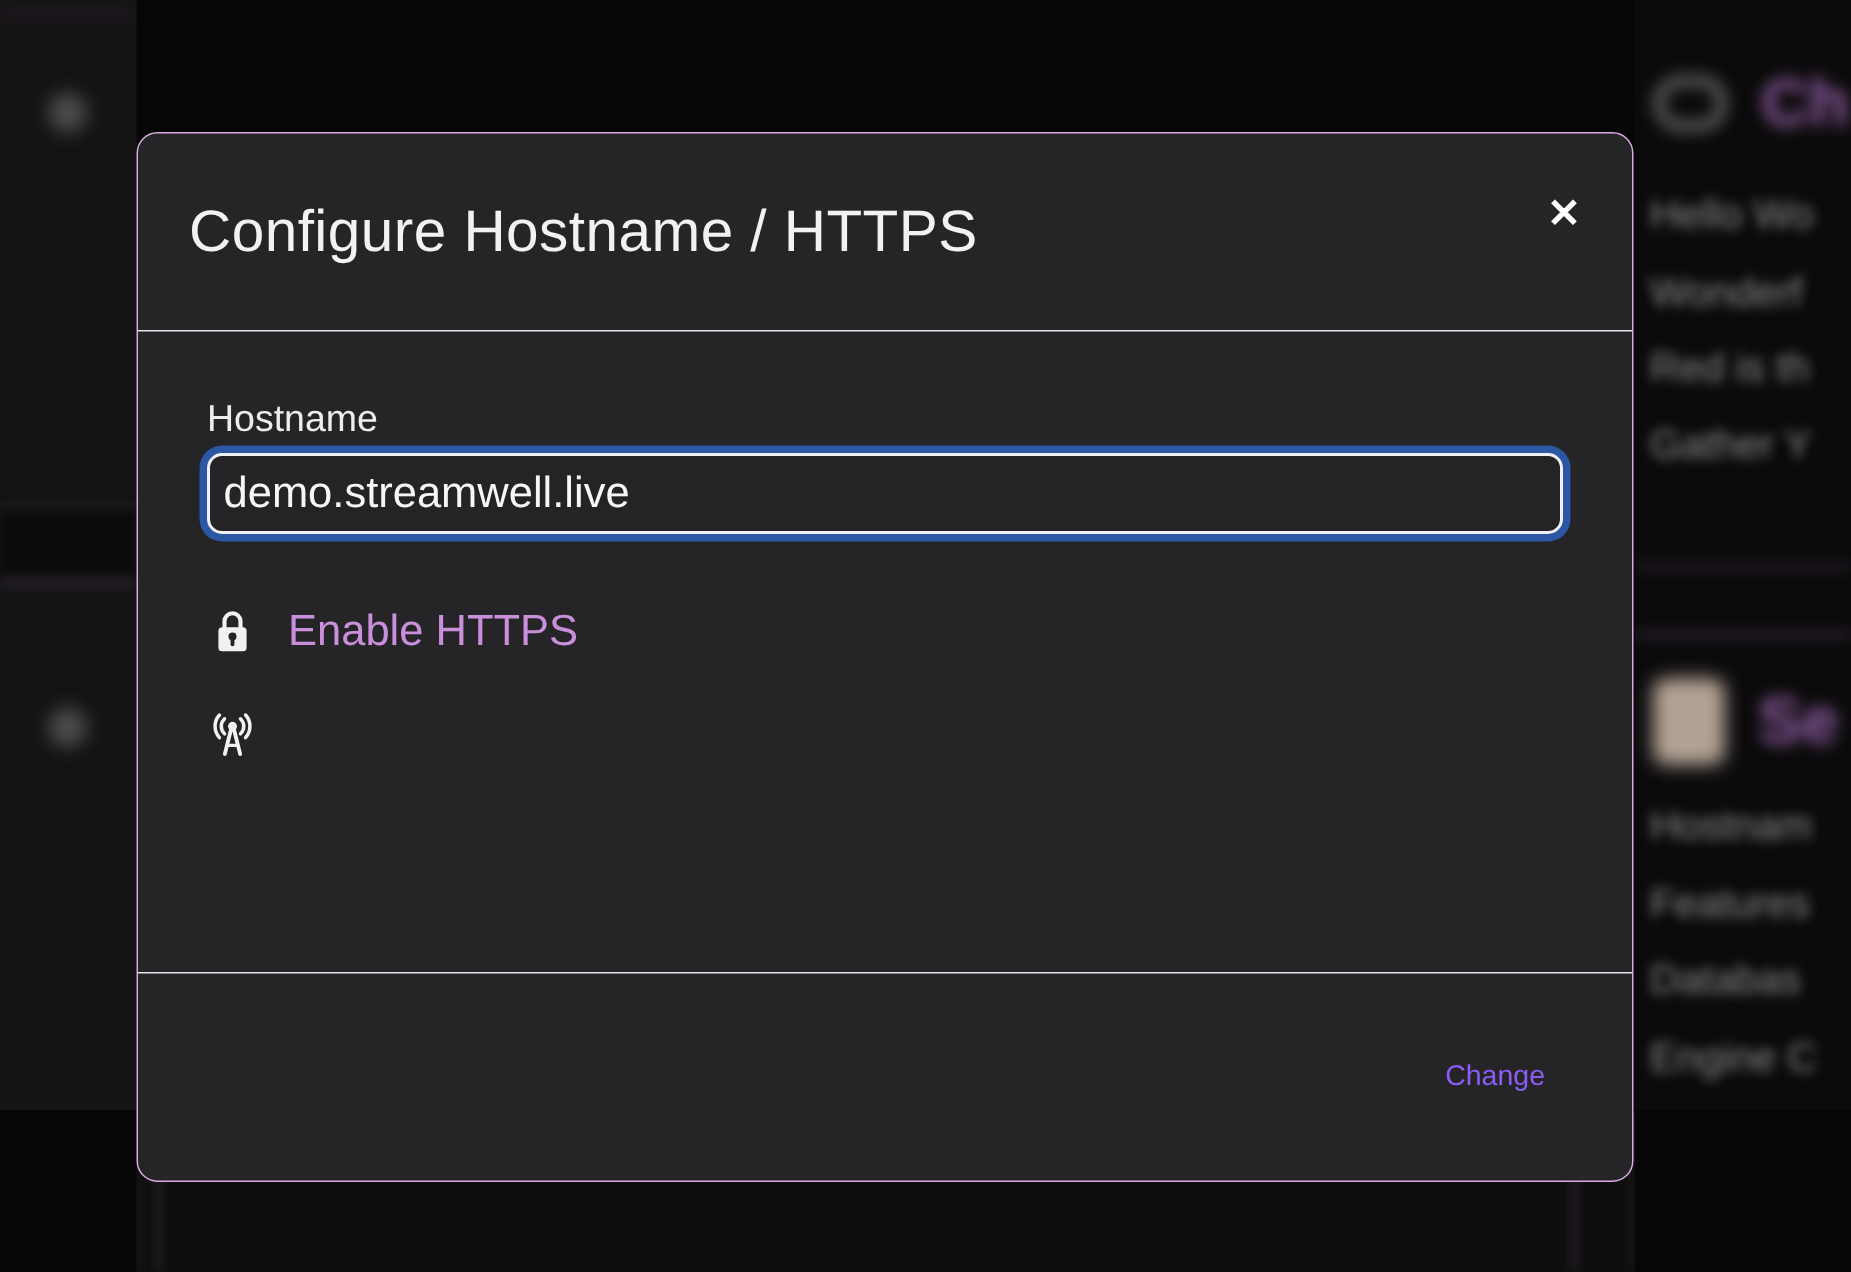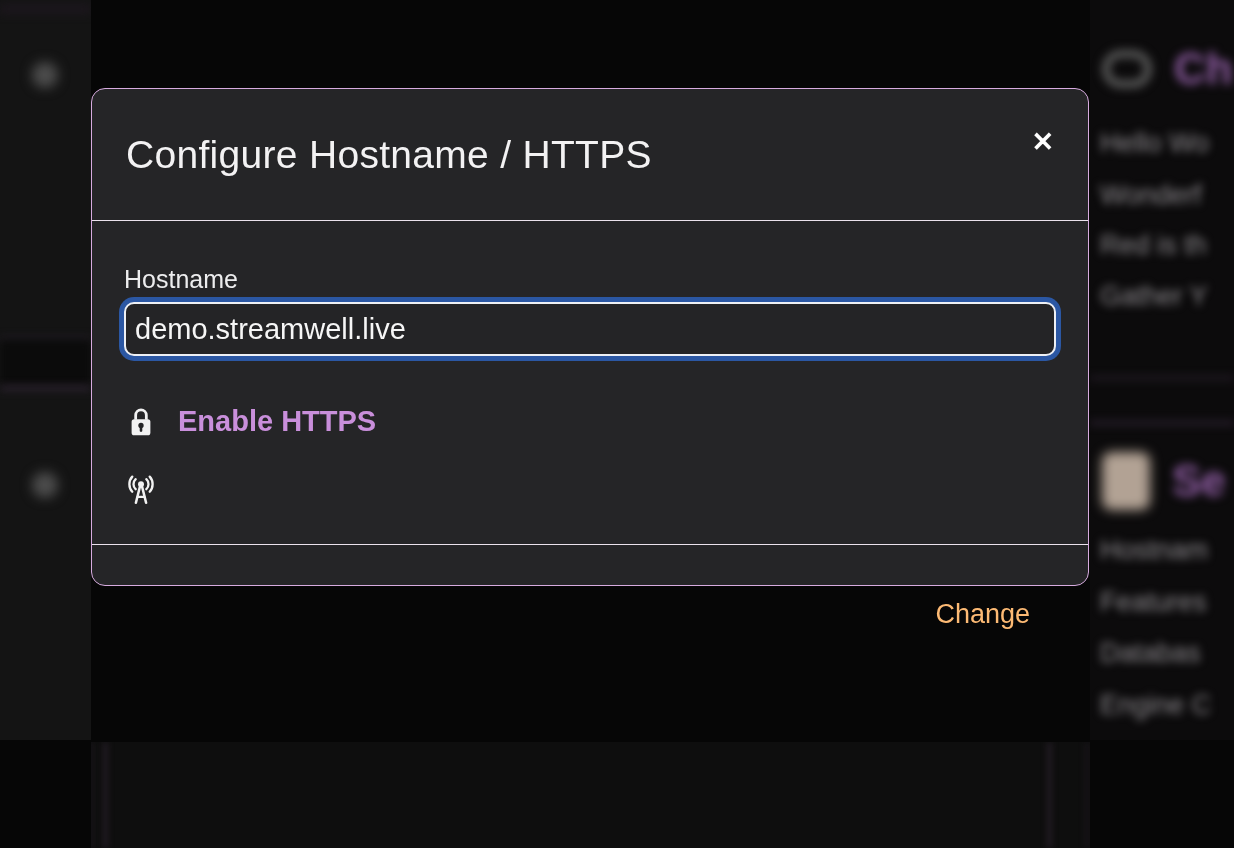--- a/index.html
+++ b/index.html
@@ -27,63 +27,63 @@
                     filter:blur(5px); white-space:nowrap; }
   .disc-icon { width:50px; height:38px; border:8px solid #565656; border-radius:19px;
                filter:blur(5px); flex:none; }
   .db-icon { width:48px; height:58px; background:#b2a294; border-radius:9px;
              filter:blur(6px); flex:none; }
   .bgline { position:absolute; left:10px; font-size:27px; color:#8d8a8e;
             filter:blur(4px); white-space:nowrap; }
 
   
   .modal {
-    position:absolute; left:91px; top:88px; width:998px; height:498px;
+    position:absolute; left:91px; top:88px; width:998px; height:700px;
     background:#252527;
     border:1.5px solid #d7abdf;
     border-radius:14px;
     display:flex; flex-direction:column;
     z-index:10;
   }
   .modal-header {
     height:132px; flex:none; position:relative;
     display:flex; align-items:center; padding:0 34px;
     border-bottom:1.5px solid #ebe2ed;
   }
   .modal-title { font-size:39px; font-weight:400; color:#f3f2f3; letter-spacing:0.3px; }
   .close-btn {
     position:absolute; right:34px; top:40px;
     background:none; border:none; color:#ffffff;
     font-size:27px; font-weight:600; line-height:1; cursor:pointer;
     font-family:"Liberation Sans", sans-serif;
   }
-  .modal-body { flex:1; padding:0 32px; border-bottom:1.5px solid #ebe2ed; }
+  .modal-body { flex:1; padding:0 46px; border-bottom:1.5px solid #ebe2ed; }
   .field-label { margin-top:44px; font-size:25px; color:#ededee; }
   .hostname-input {
     display:block; margin-top:8px; width:100%; height:54px;
     background:#242426;
     border:2px solid #eef0f4; border-radius:10px;
     box-shadow:0 0 0 5px #2b57a3;
     color:#f6f6f6; font-size:29px; padding:0 9px;
     font-family:"Liberation Sans", sans-serif;
     outline:none;
   }
   .links { margin-top:48px; }
-  .link-row { display:flex; align-items:flex-end; gap:20px; height:34px;
-              margin-bottom:36px; cursor:pointer;font-weight:bold; }
+  .link-row { display:flex; align-items:center; gap:20px; height:34px;
+              margin-bottom:36px; cursor:pointer; }
   .link-icon { width:34px; display:flex; justify-content:center; flex:none; }
   .link-label { font-size:29px; color:#c98fdb; white-space:nowrap; }
   .modal-footer {
     height:138px; flex:none;
     display:flex; align-items:center; justify-content:flex-end;
     padding-right:58px;
   }
   .change-btn {
     background:none; border:none; cursor:pointer;
-    color:#fdba74; font-size:27px; font-weight:400;
+    color:#8b5cf6; font-size:19px; font-weight:400;
     font-family:"Liberation Sans", sans-serif;
   }
 </style>
 </head>
 <body>
 
 <div class="bg-panel bg-left">
   <div class="blur-band" style="top:4px; height:10px; background:#1c161d;"></div>
   <div class="blur-dot" style="left:32px; top:62px;"></div>
   <div class="blur-band" style="top:337px; height:3px; background:#2b2130;"></div>

